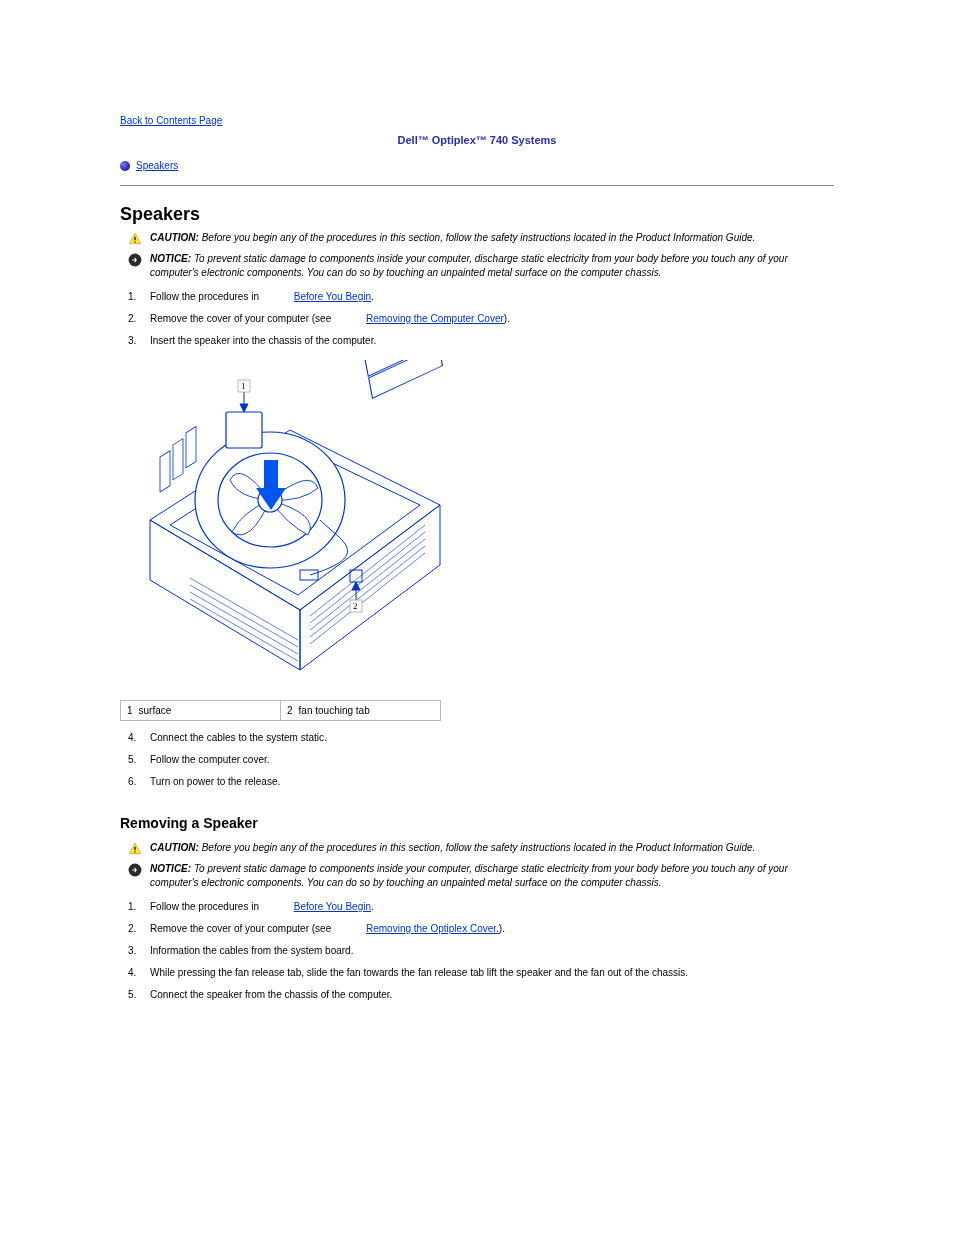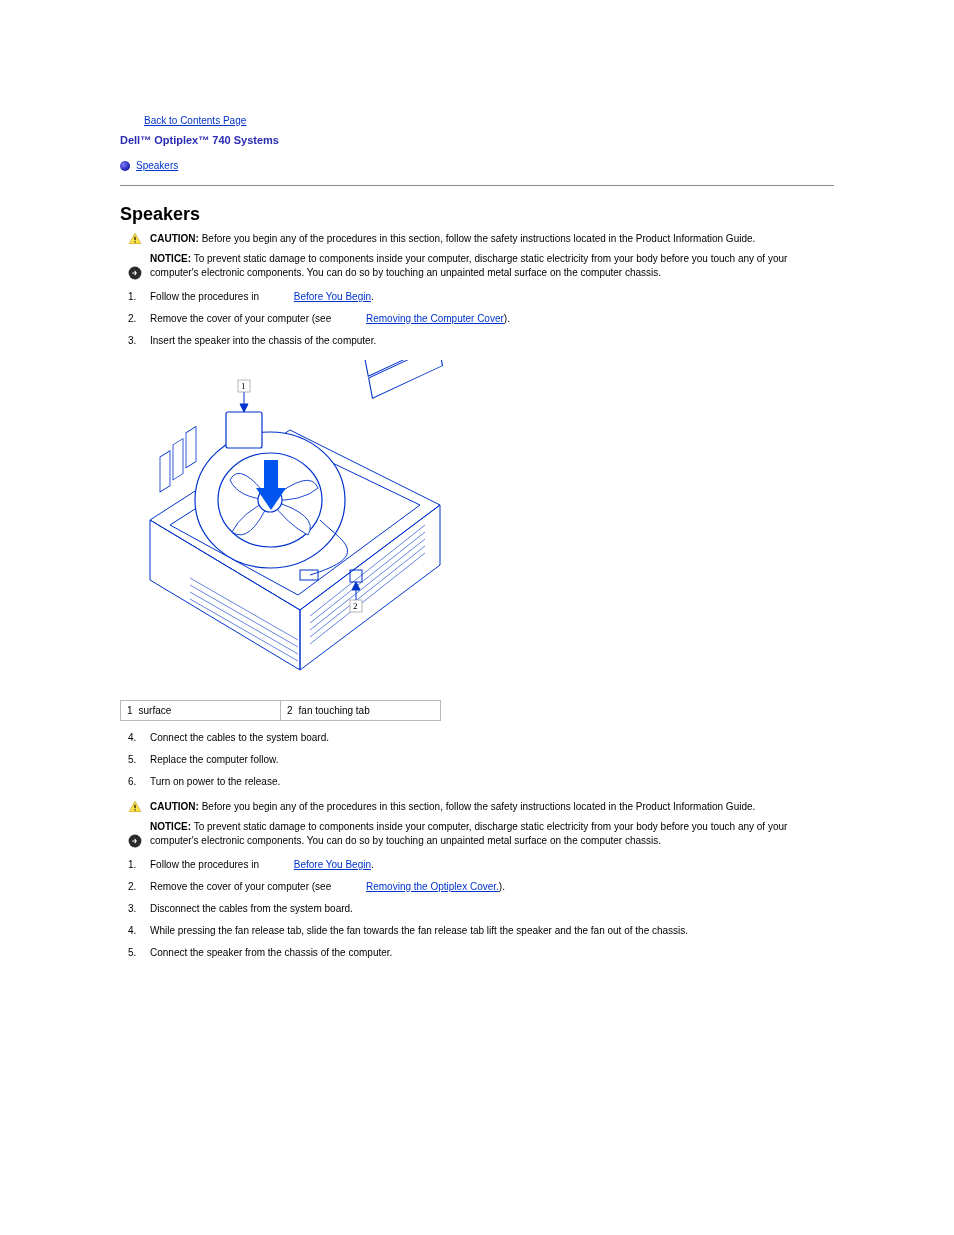--- a/index.html
+++ b/index.html
@@ -13,27 +13,27 @@
   }
   .page {
     padding: 115px 120px 60px 120px;
   }
   .backlink {
     color: #0033cc;
     font-size: 10px;
     text-decoration: underline;
     display: inline-block;
     margin-bottom: 8px;
-    margin-left: 24px;
   }
   .doctitle {
     color: #2a2ab3;
     font-weight: bold;
     font-size: 11px;
     margin-bottom: 14px;
+    text-align: center;
   }
   .toc-line {
     display: flex;
     align-items: center;
     gap: 6px;
     margin-bottom: 14px;
   }
   .bullet-circle {
     width: 10px;
     height: 10px;
@@ -57,25 +57,26 @@
     font-weight: bold;
     margin: 18px 0 4px 0;
   }
   h3.subsection {
     font-size: 14px;
     font-weight: bold;
     margin: 26px 0 10px 0;
   }
   .notice {
     display: flex;
-    align-items: flex-end;
+    align-items: flex-start;
     gap: 8px;
     margin: 6px 0 6px 8px;
     font-size: 10px;
     line-height: 1.4;
+    font-style: italic;
   }
   .notice .icon {
     flex: none;
     width: 14px;
     height: 14px;
     display: block;
     margin-top: 1px;
   }
   .notice .text b { font-weight: bold; }
   ol.steps {
@@ -271,26 +272,27 @@
       <span class="num">1</span>
       <span>surface</span>
     </div>
     <div class="cell">
       <span class="num">2</span>
       <span>fan touching tab</span>
     </div>
   </div>
 
   <ol class="steps" start="4" style="counter-reset: step 3;">
-    <li><span>Connect the cables to the system board.</span></li>
-    <li><span>Replace the computer follow.</span></li>
+    <li><span>Connect the cables to the system static.</span></li>
+    <li><span>Follow the computer cover.</span></li>
     <li><span>Turn on power to the release.</span></li>
   </ol>
 
   
+  <h3 class="subsection">Removing a Speaker</h3>
 
   <div class="notice">
     <svg class="icon" viewBox="0 0 24 24">
       <path d="M12 2 L22 20 L2 20 Z" fill="#ffe34d" stroke="#b89600" stroke-width="1"></path>
       <rect x="11" y="8" width="2" height="6" fill="#000"></rect>
       <rect x="11" y="16" width="2" height="2" fill="#000"></rect>
     </svg>
     <div class="text">
       <b>CAUTION:</b>
       <span>Before you begin any of the procedures in this section, follow the safety instructions located in the Product Information Guide.</span>
@@ -308,18 +310,18 @@
     </div>
   </div>
 
   <ol class="steps">
     <li>
       <span>Follow the procedures in </span><a href="#" class="inline-link">Before You Begin</a><span>.</span>
     </li>
     <li>
       <span>Remove the cover of your computer (see </span><a href="#" class="inline-link">Removing the Optiplex Cover.</a><span>).</span>
     </li>
-    <li><span>Disconnect the cables from the system board.</span></li>
+    <li><span>Information the cables from the system board.</span></li>
     <li><span>While pressing the fan release tab, slide the fan towards the fan release tab lift the speaker and the fan out of the chassis.</span></li>
     <li><span>Connect the speaker from the chassis of the computer.</span></li>
   </ol>
 
 </div>
 
 </body></html>

